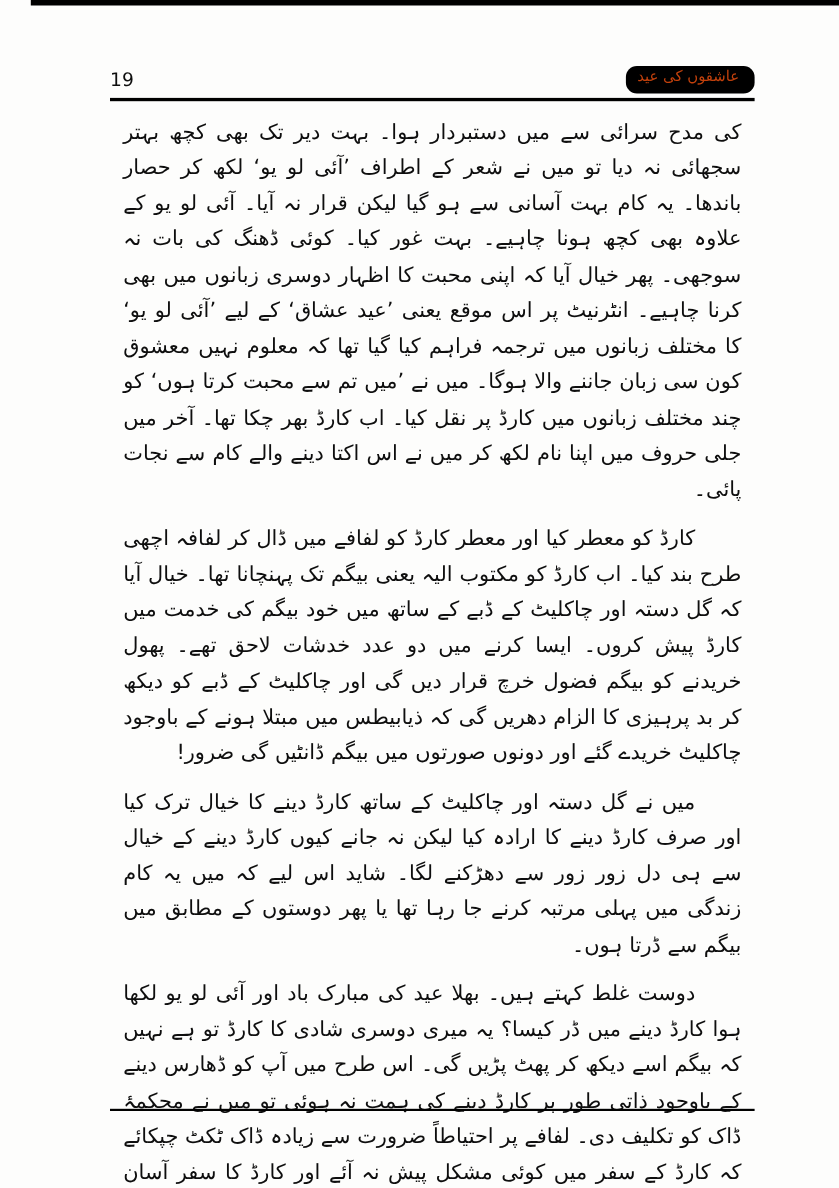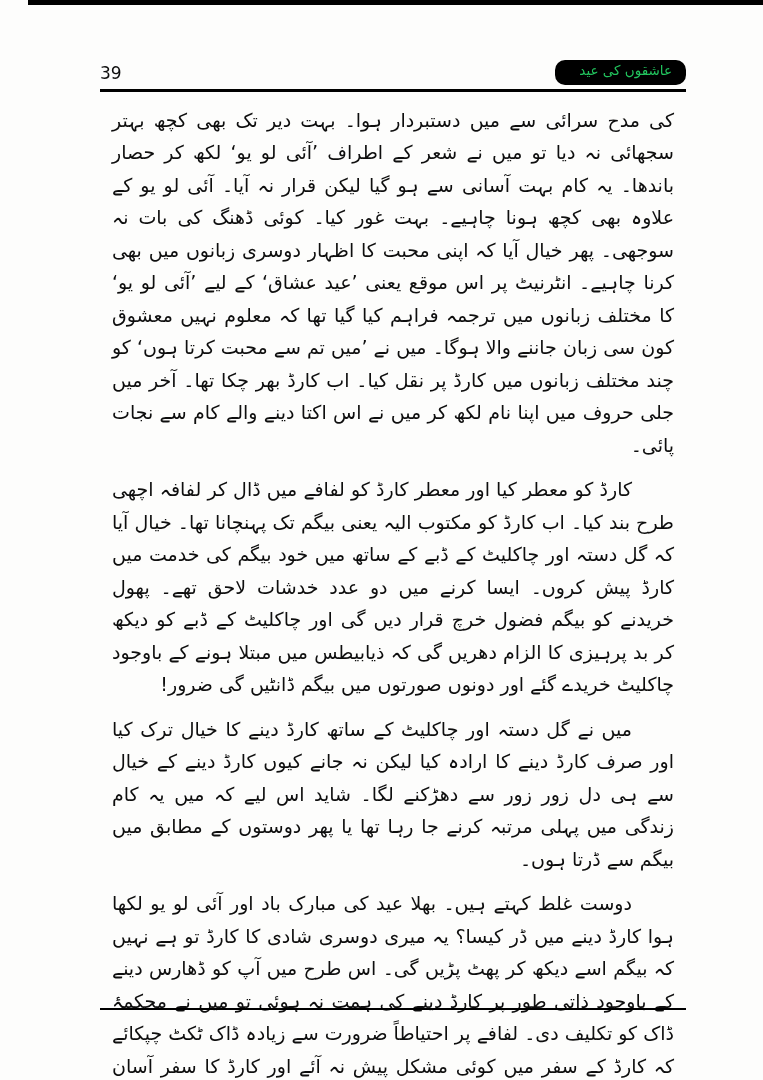--- a/index.html
+++ b/index.html
@@ -39,25 +39,25 @@
     border-bottom: 3px solid #000;
     padding-bottom: 4px;
   }
   .page-number {
     font-size: 17px;
     line-height: 1;
     padding-bottom: 3px;
   }
   .header-title {
     background: #000;
-    color: #22c55e;
+    color: #c2410c;
     direction: rtl;
     font-size: 13.5px;
     line-height: 1;
-    padding: 4px 14px 7px 24px;
+    padding: 4px 14px 7px 10px;
     border-radius: 10px;
     margin-left: 48px;
   }
   .body-text {
     direction: rtl;
     text-align: justify;
     font-size: 19px;
     line-height: 32.5px;
     margin-top: 9px;
   }
@@ -78,21 +78,21 @@
 </head>
 <body>
 
 <div class="page">
 
   <div class="scan-bar"></div>
 
   <div class="content">
 
     <div class="header">
-      <span class="page-number">39</span>
+      <span class="page-number">19</span>
       <span class="header-title">عاشقوں کی عید</span>
     </div>
 
     <div class="body-text">
       <p>کی مدح سرائی سے میں دستبردار ہوا۔ بہت دیر تک بھی کچھ بہتر سجھائی نہ دیا تو میں نے شعر کے اطراف ’آئی لو یو‘ لکھ کر حصار باندھا۔ یہ کام بہت آسانی سے ہو گیا لیکن قرار نہ آیا۔ آئی لو یو کے علاوہ بھی کچھ ہونا چاہیے۔ بہت غور کیا۔ کوئی ڈھنگ کی بات نہ سوجھی۔ پھر خیال آیا کہ اپنی محبت کا اظہار دوسری زبانوں میں بھی کرنا چاہیے۔ انٹرنیٹ پر اس موقع یعنی ’عید عشاق‘ کے لیے ’آئی لو یو‘ کا مختلف زبانوں میں ترجمہ فراہم کیا گیا تھا کہ معلوم نہیں معشوق کون سی زبان جاننے والا ہوگا۔ میں نے ’میں تم سے محبت کرتا ہوں‘ کو چند مختلف زبانوں میں کارڈ پر نقل کیا۔ اب کارڈ بھر چکا تھا۔ آخر میں جلی حروف میں اپنا نام لکھ کر میں نے اس اکتا دینے والے کام سے نجات پائی۔</p>
       <p class="indent">کارڈ کو معطر کیا اور معطر کارڈ کو لفافے میں ڈال کر لفافہ اچھی طرح بند کیا۔ اب کارڈ کو مکتوب الیہ یعنی بیگم تک پہنچانا تھا۔ خیال آیا کہ گل دستہ اور چاکلیٹ کے ڈبے کے ساتھ میں خود بیگم کی خدمت میں کارڈ پیش کروں۔ ایسا کرنے میں دو عدد خدشات لاحق تھے۔ پھول خریدنے کو بیگم فضول خرچ قرار دیں گی اور چاکلیٹ کے ڈبے کو دیکھ کر بد پرہیزی کا الزام دھریں گی کہ ذیابیطس میں مبتلا ہونے کے باوجود چاکلیٹ خریدے گئے اور دونوں صورتوں میں بیگم ڈانٹیں گی ضرور!</p>
       <p class="indent">میں نے گل دستہ اور چاکلیٹ کے ساتھ کارڈ دینے کا خیال ترک کیا اور صرف کارڈ دینے کا ارادہ کیا لیکن نہ جانے کیوں کارڈ دینے کے خیال سے ہی دل زور زور سے دھڑکنے لگا۔ شاید اس لیے کہ میں یہ کام زندگی میں پہلی مرتبہ کرنے جا رہا تھا یا پھر دوستوں کے مطابق میں بیگم سے ڈرتا ہوں۔</p>
       <p class="indent">دوست غلط کہتے ہیں۔ بھلا عید کی مبارک باد اور آئی لو یو لکھا ہوا کارڈ دینے میں ڈر کیسا؟ یہ میری دوسری شادی کا کارڈ تو ہے نہیں کہ بیگم اسے دیکھ کر پھٹ پڑیں گی۔ اس طرح میں آپ کو ڈھارس دینے کے باوجود ذاتی طور پر کارڈ دینے کی ہمت نہ ہوئی تو میں نے محکمۂ ڈاک کو تکلیف دی۔ لفافے پر احتیاطاً ضرورت سے زیادہ ڈاک ٹکٹ چپکائے کہ کارڈ کے سفر میں کوئی مشکل پیش نہ آئے اور کارڈ کا سفر آسان ہو جائے۔ جلی حروف میں بیگم کا نام اور اپنے گھر کا پتا کمپیوٹر سے کمپوز کر کے چسپاں کیا کہ ڈاکیے کو پڑھنے میں آسانی ہو۔ کارڈ کو ڈاک کے حوالے کرتے ہوئے دعا کی ’خدایا، کارڈ کو اپنی منزل تک وقت پر اور خیر و خیریت سے پہنچا دے۔‘ کہیں ایسا نہ ہو کہ کارڈ کئی برسوں بعد اس وقت پہنچے جب ہم دونوں میں سے کوئی بقید حیات نہ ہو۔ تب ہمارے بچے یا بچوں کے بچے کارڈ وصول کر کے ہمیں یاد کریں اور یہ بات خبر بن کر اخباروں میں چھپے!</p>
     </div>
 

